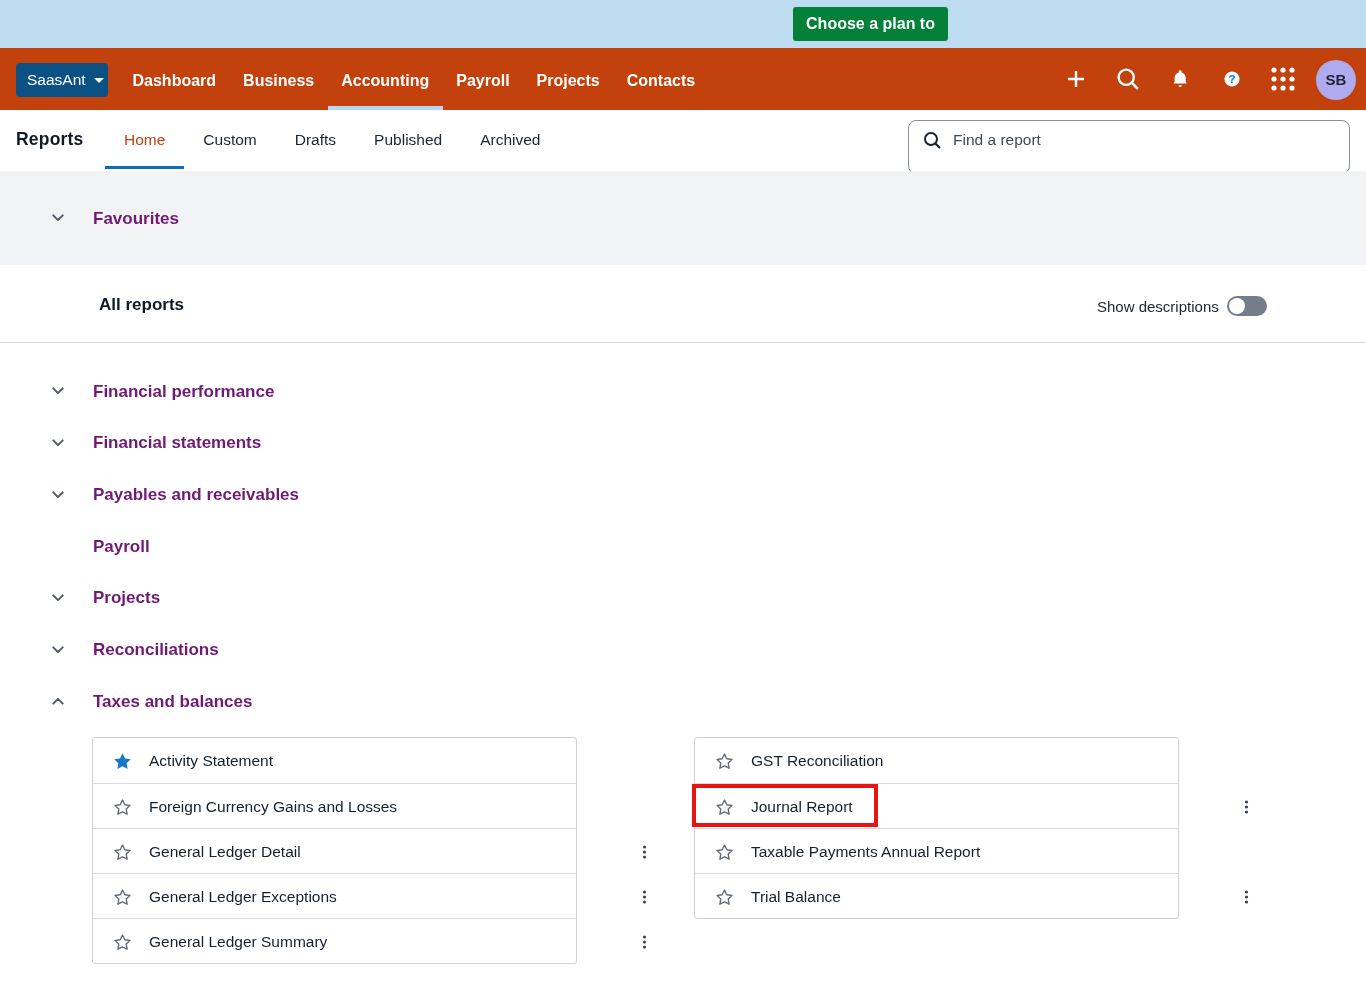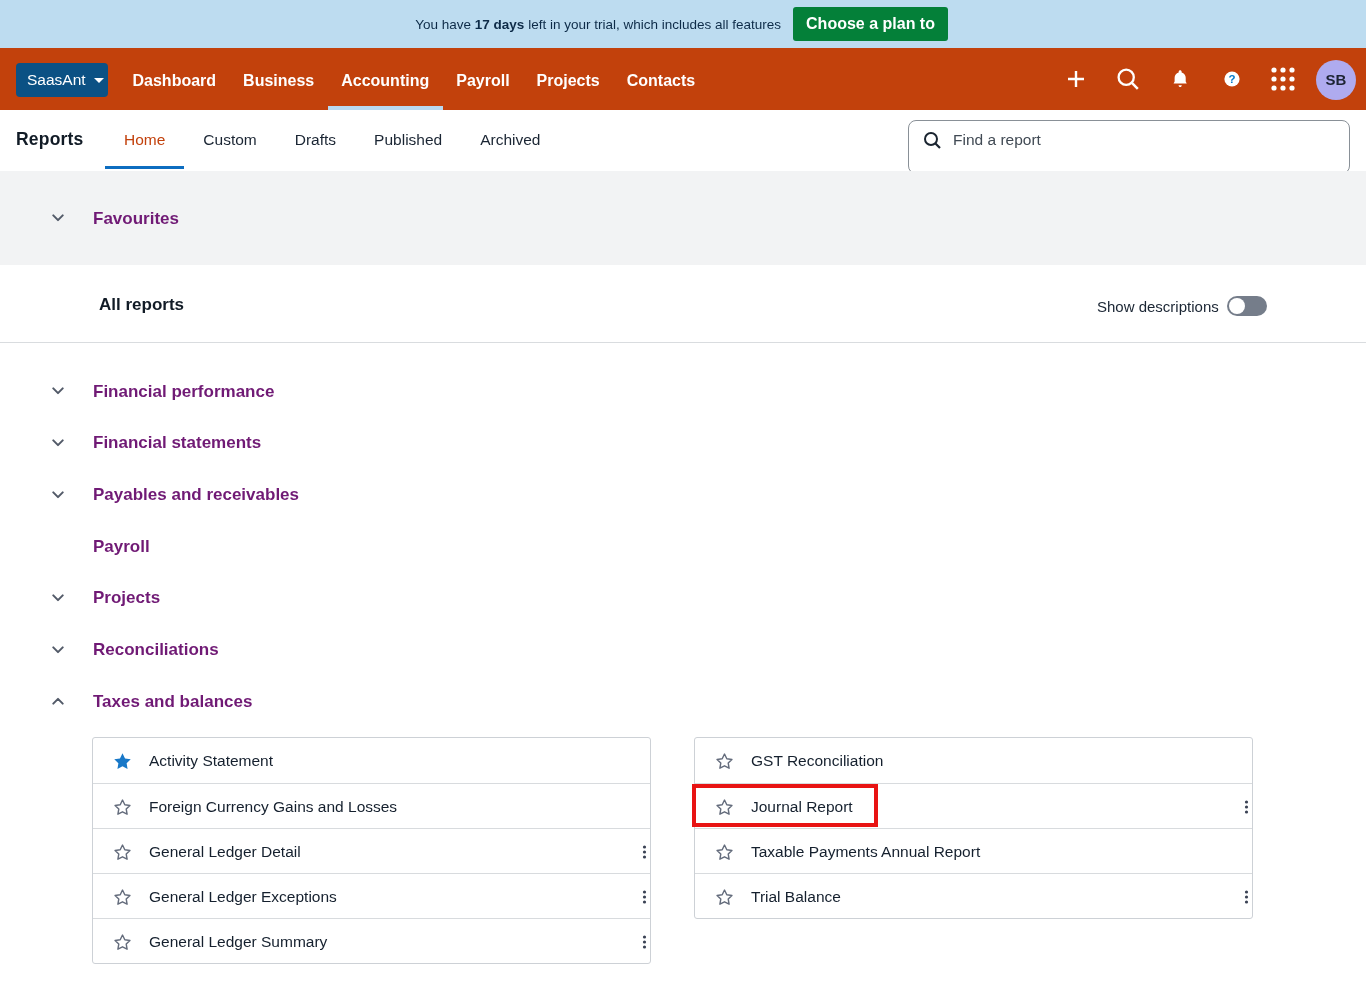--- a/index.html
+++ b/index.html
@@ -42,34 +42,33 @@
 .showdesc { position:absolute; left:1097px; top:298px; font-size:15px; color:#1a2533; }
 .toggle { position:absolute; left:1227px; top:296px; width:40px; height:20px; background:#757d8a; border-radius:10px; }
 .toggle::after { content:""; position:absolute; left:2px; top:2px; width:16px; height:16px; background:#ffffff; border-radius:50%; }
 
 
 .cat { position:absolute; left:0; width:1366px; height:26px; }
 .cat .chev { position:absolute; left:52px; top:8.5px; }
 .cat .cname { position:absolute; left:93px; top:3px; font-size:17px; font-weight:bold; color:#701a75; }
 
 
-.rtable { position:absolute; background:#ffffff; border:1px solid #cdd1d6; border-radius:3px; width:559px; }
+.rtable { position:absolute; background:#ffffff; border:1px solid #cdd1d6; border-radius:3px; width:485px; }
 .rrow { position:relative; height:45px; border-top:1px solid #d8dbde; }
 .rrow:first-child { border-top:none; }
 .rrow .star { position:absolute; left:20px; top:14px; }
 .rrow .rname { position:absolute; left:56px; top:14px; font-size:15.5px; color:#15202e; }
 .rrow .kebab { position:absolute; left:549px; top:16px; }
 .redrect { position:absolute; left:692px; top:784px; width:186px; height:43px; border:4px solid #e81313; }
 </style>
 </head>
 <body>
 <div id="page">
 
   <div class="banner">
-    <span class="btxt">You have <b>17 days</b> left in your trial, which includes all features</span>
     <span class="buybtn">Choose a plan to buy</span>
   </div>
 
   <div class="nav">
     <div class="org">SaasAnt<span class="caret"></span></div>
     <div class="navlinks">
       <a>Dashboard</a>
         <a>Business</a>
         <a class="active">Accounting</a>
         <a>Payroll</a>

